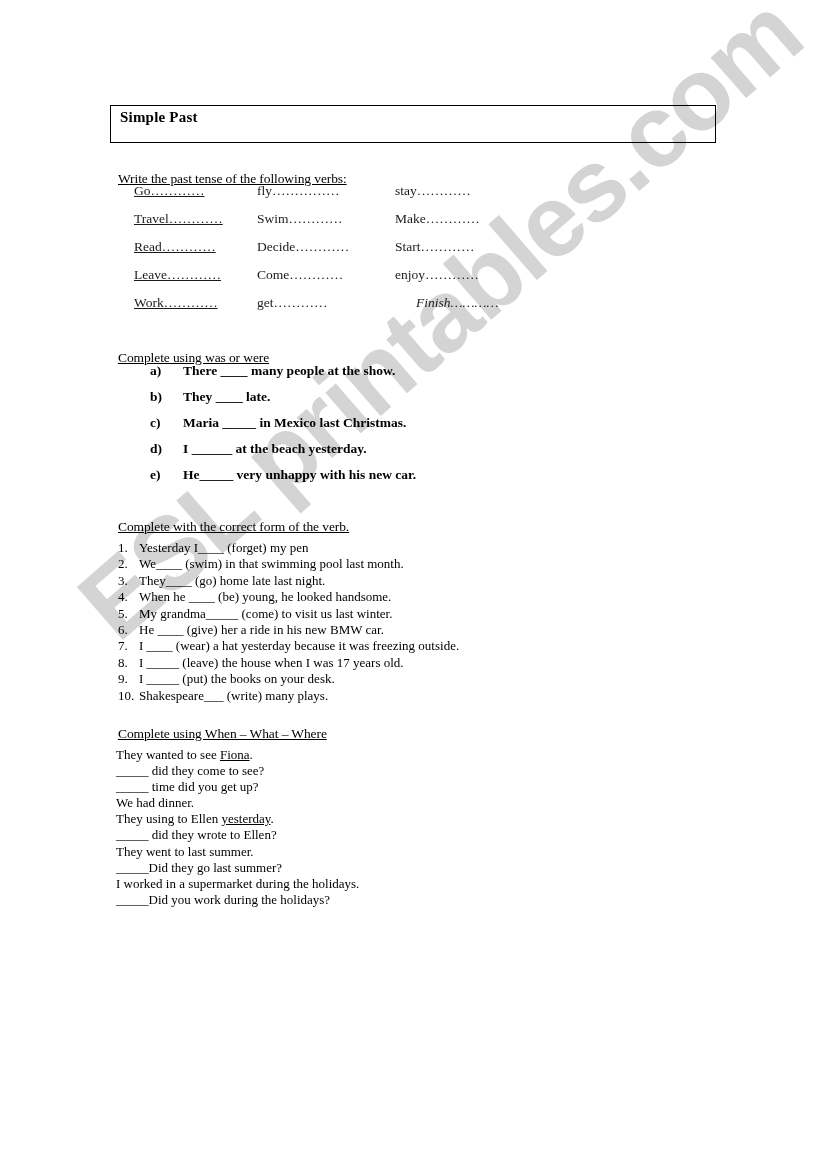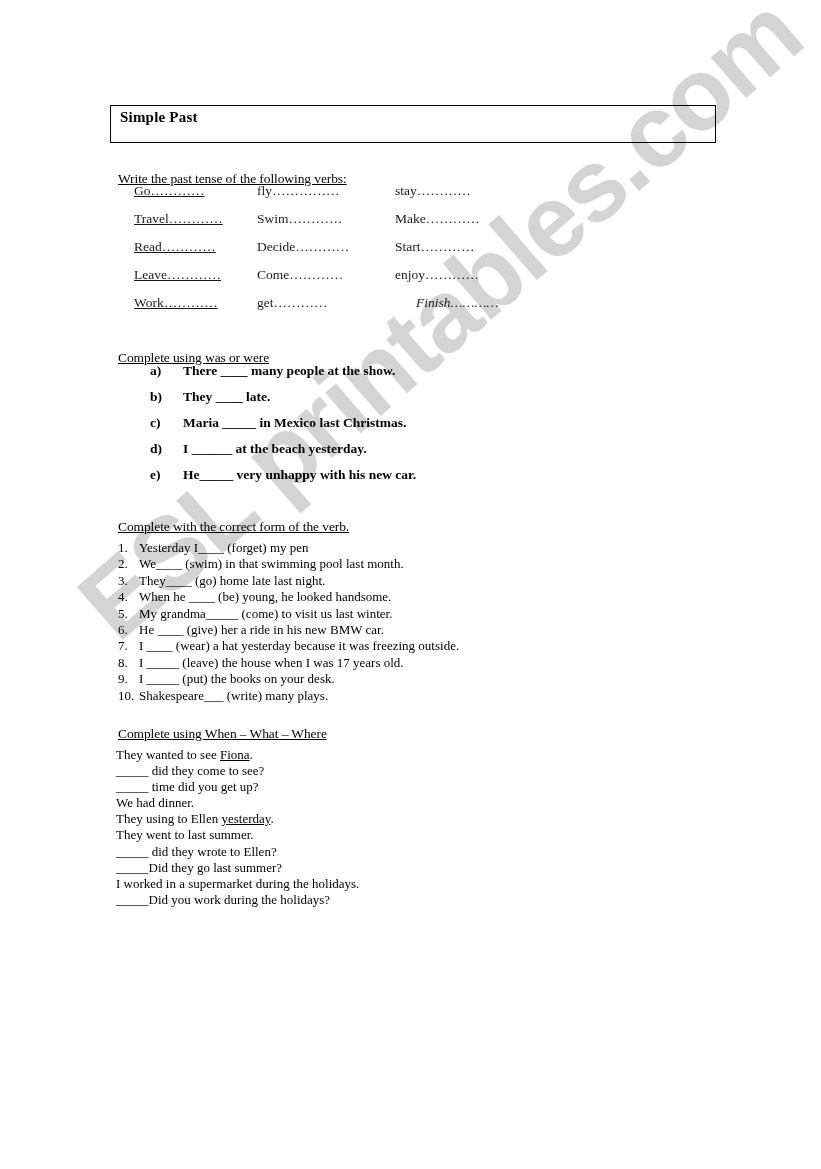--- a/index.html
+++ b/index.html
@@ -281,20 +281,20 @@
     </div>
 
   <div class="section-heading" style="left:118px; top:714px;">Complete using When – What – Where</div>
 
   <div id="wh-list">
       <div class="wh-line"><span>They wanted to see </span><span class="u">Fiona</span><span>.</span></div>
       <div class="wh-line"><span>_____ did they come to see?</span></div>
       <div class="wh-line"><span>_____  time did you get up?</span></div>
       <div class="wh-line"><span>We had dinner.</span></div>
       <div class="wh-line"><span>They using to Ellen </span><span class="u">yesterday</span><span>.</span></div>
+      <div class="wh-line"><span>_____ did they wrote to Ellen?</span></div>
       <div class="wh-line"><span>They went to last summer.</span></div>
-      <div class="wh-line"><span>_____ did they wrote to Ellen?</span></div>
       <div class="wh-line"><span>_____Did they go last summer?</span></div>
       <div class="wh-line"><span>I worked in a supermarket during the holidays.</span></div>
       <div class="wh-line"><span>_____Did you work during the holidays?</span></div>
     </div>
 
 </div>
 
 </body></html>

